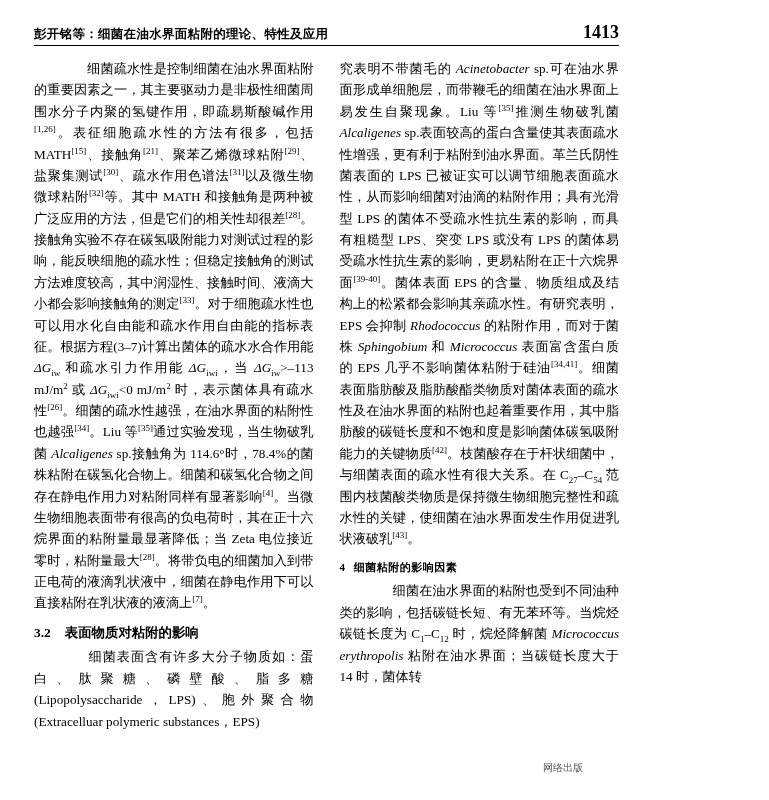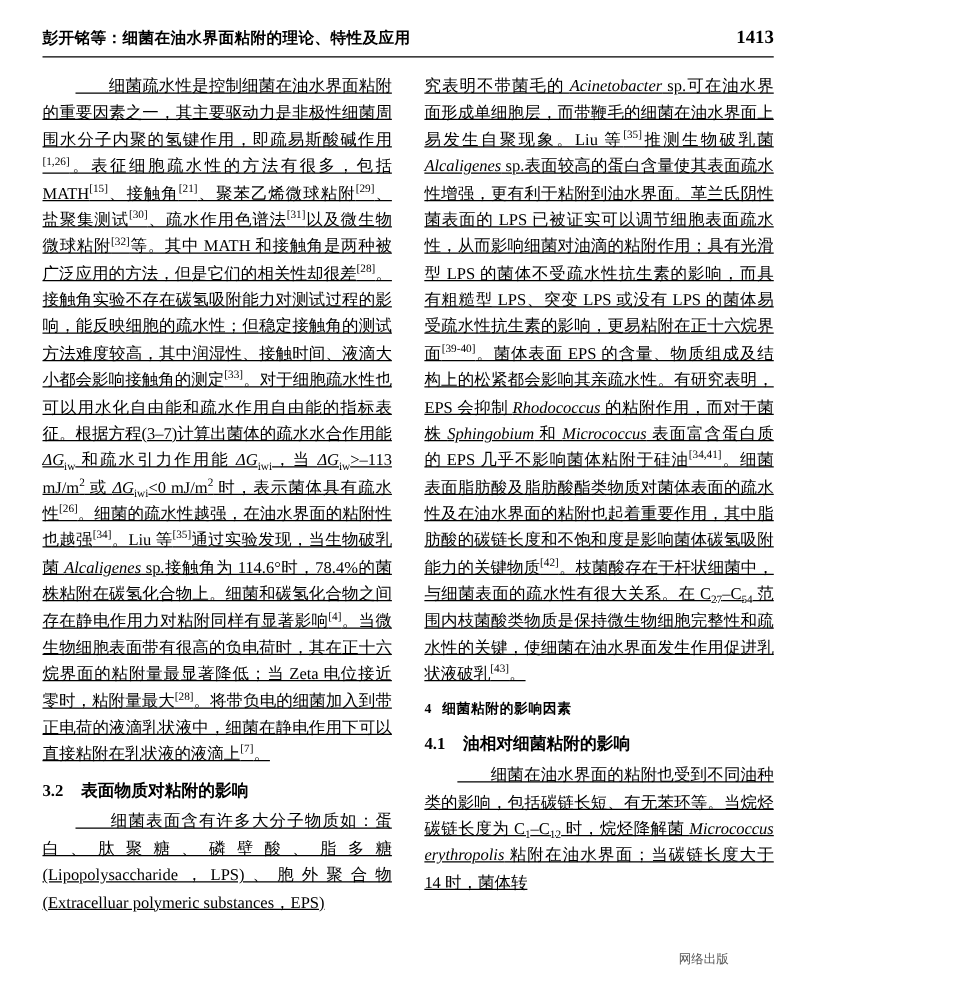--- a/index.html
+++ b/index.html
@@ -31,21 +31,21 @@
     display: flex;
     align-items: baseline;
     justify-content: space-between;
     font-size: 12.5px;
     font-weight: bold;
   }
   .header .head-left {
     letter-spacing: 0.3px;
   }
   .header .head-right {
-    font-size: 15px;
+    font-size: 18px;
     font-weight: bold;
   }
   .rule {
     position: absolute;
     top: 45px;
     left: 34px;
     right: 34px;
     border-top: 1.6px solid #000;
     height: 0;
   }
@@ -63,21 +63,20 @@
     width: 338px;
     font-size: 13.2px;
     line-height: 1.62;
     text-align: justify;
     text-justify: inter-ideograph;
   }
   p {
     margin: 0 0 0 0;
     text-indent: 2em;
     text-align: justify;
-    text-decoration: underline;
   }
   p.noindent {
     text-indent: 0;
   }
   .sec-h {
     font-weight: bold;
     font-size: 11px;
     margin: 9px 0 4px 0;
     text-indent: 0;
     letter-spacing: 0.5px;
@@ -144,23 +143,20 @@
     </div>
 
     <div class="col">
 
       <p class="noindent">究表明不带菌毛的 <i>Acinetobacter</i> sp.可在油水界面形成单细胞层，而带鞭毛的细菌在油水界面上易发生自聚现象。Liu 等<sup>[35]</sup>推测生物破乳菌 <i>Alcaligenes</i> sp.表面较高的蛋白含量使其表面疏水性增强，更有利于粘附到油水界面。革兰氏阴性菌表面的 LPS 已被证实可以调节细胞表面疏水性，从而影响细菌对油滴的粘附作用；具有光滑型 LPS 的菌体不受疏水性抗生素的影响，而具有粗糙型 LPS、突变 LPS 或没有 LPS 的菌体易受疏水性抗生素的影响，更易粘附在正十六烷界面<sup>[39-40]</sup>。菌体表面 EPS 的含量、物质组成及结构上的松紧都会影响其亲疏水性。有研究表明，EPS 会抑制 <i>Rhodococcus</i> 的粘附作用，而对于菌株 <i>Sphingobium</i> 和 <i>Micrococcus</i> 表面富含蛋白质的 EPS 几乎不影响菌体粘附于硅油<sup>[34,41]</sup>。细菌表面脂肪酸及脂肪酸酯类物质对菌体表面的疏水性及在油水界面的粘附也起着重要作用，其中脂肪酸的碳链长度和不饱和度是影响菌体碳氢吸附能力的关键物质<sup>[42]</sup>。枝菌酸存在于杆状细菌中，与细菌表面的疏水性有很大关系。在 C<sub>27</sub>–C<sub>54</sub> 范围内枝菌酸类物质是保持微生物细胞完整性和疏水性的关键，使细菌在油水界面发生作用促进乳状液破乳<sup>[43]</sup>。</p>
 
       <div class="sec-h">
         <span class="num">4</span><span>细菌粘附的影响因素</span>
       </div>
 
-      <div class="sec-h2">
-        <span class="num">4.1</span><span>油相对细菌粘附的影响</span>
-      </div>
 
       <p>　　细菌在油水界面的粘附也受到不同油种类的影响，包括碳链长短、有无苯环等。当烷烃碳链长度为 C<sub>1</sub>–C<sub>12</sub> 时，烷烃降解菌 <i>Micrococcus erythropolis</i> 粘附在油水界面；当碳链长度大于 14 时，菌体转</p>
 
       <div class="tiny-note">网络出版</div>
     </div>
 
   </div>
 </div>
 
 </body></html>

